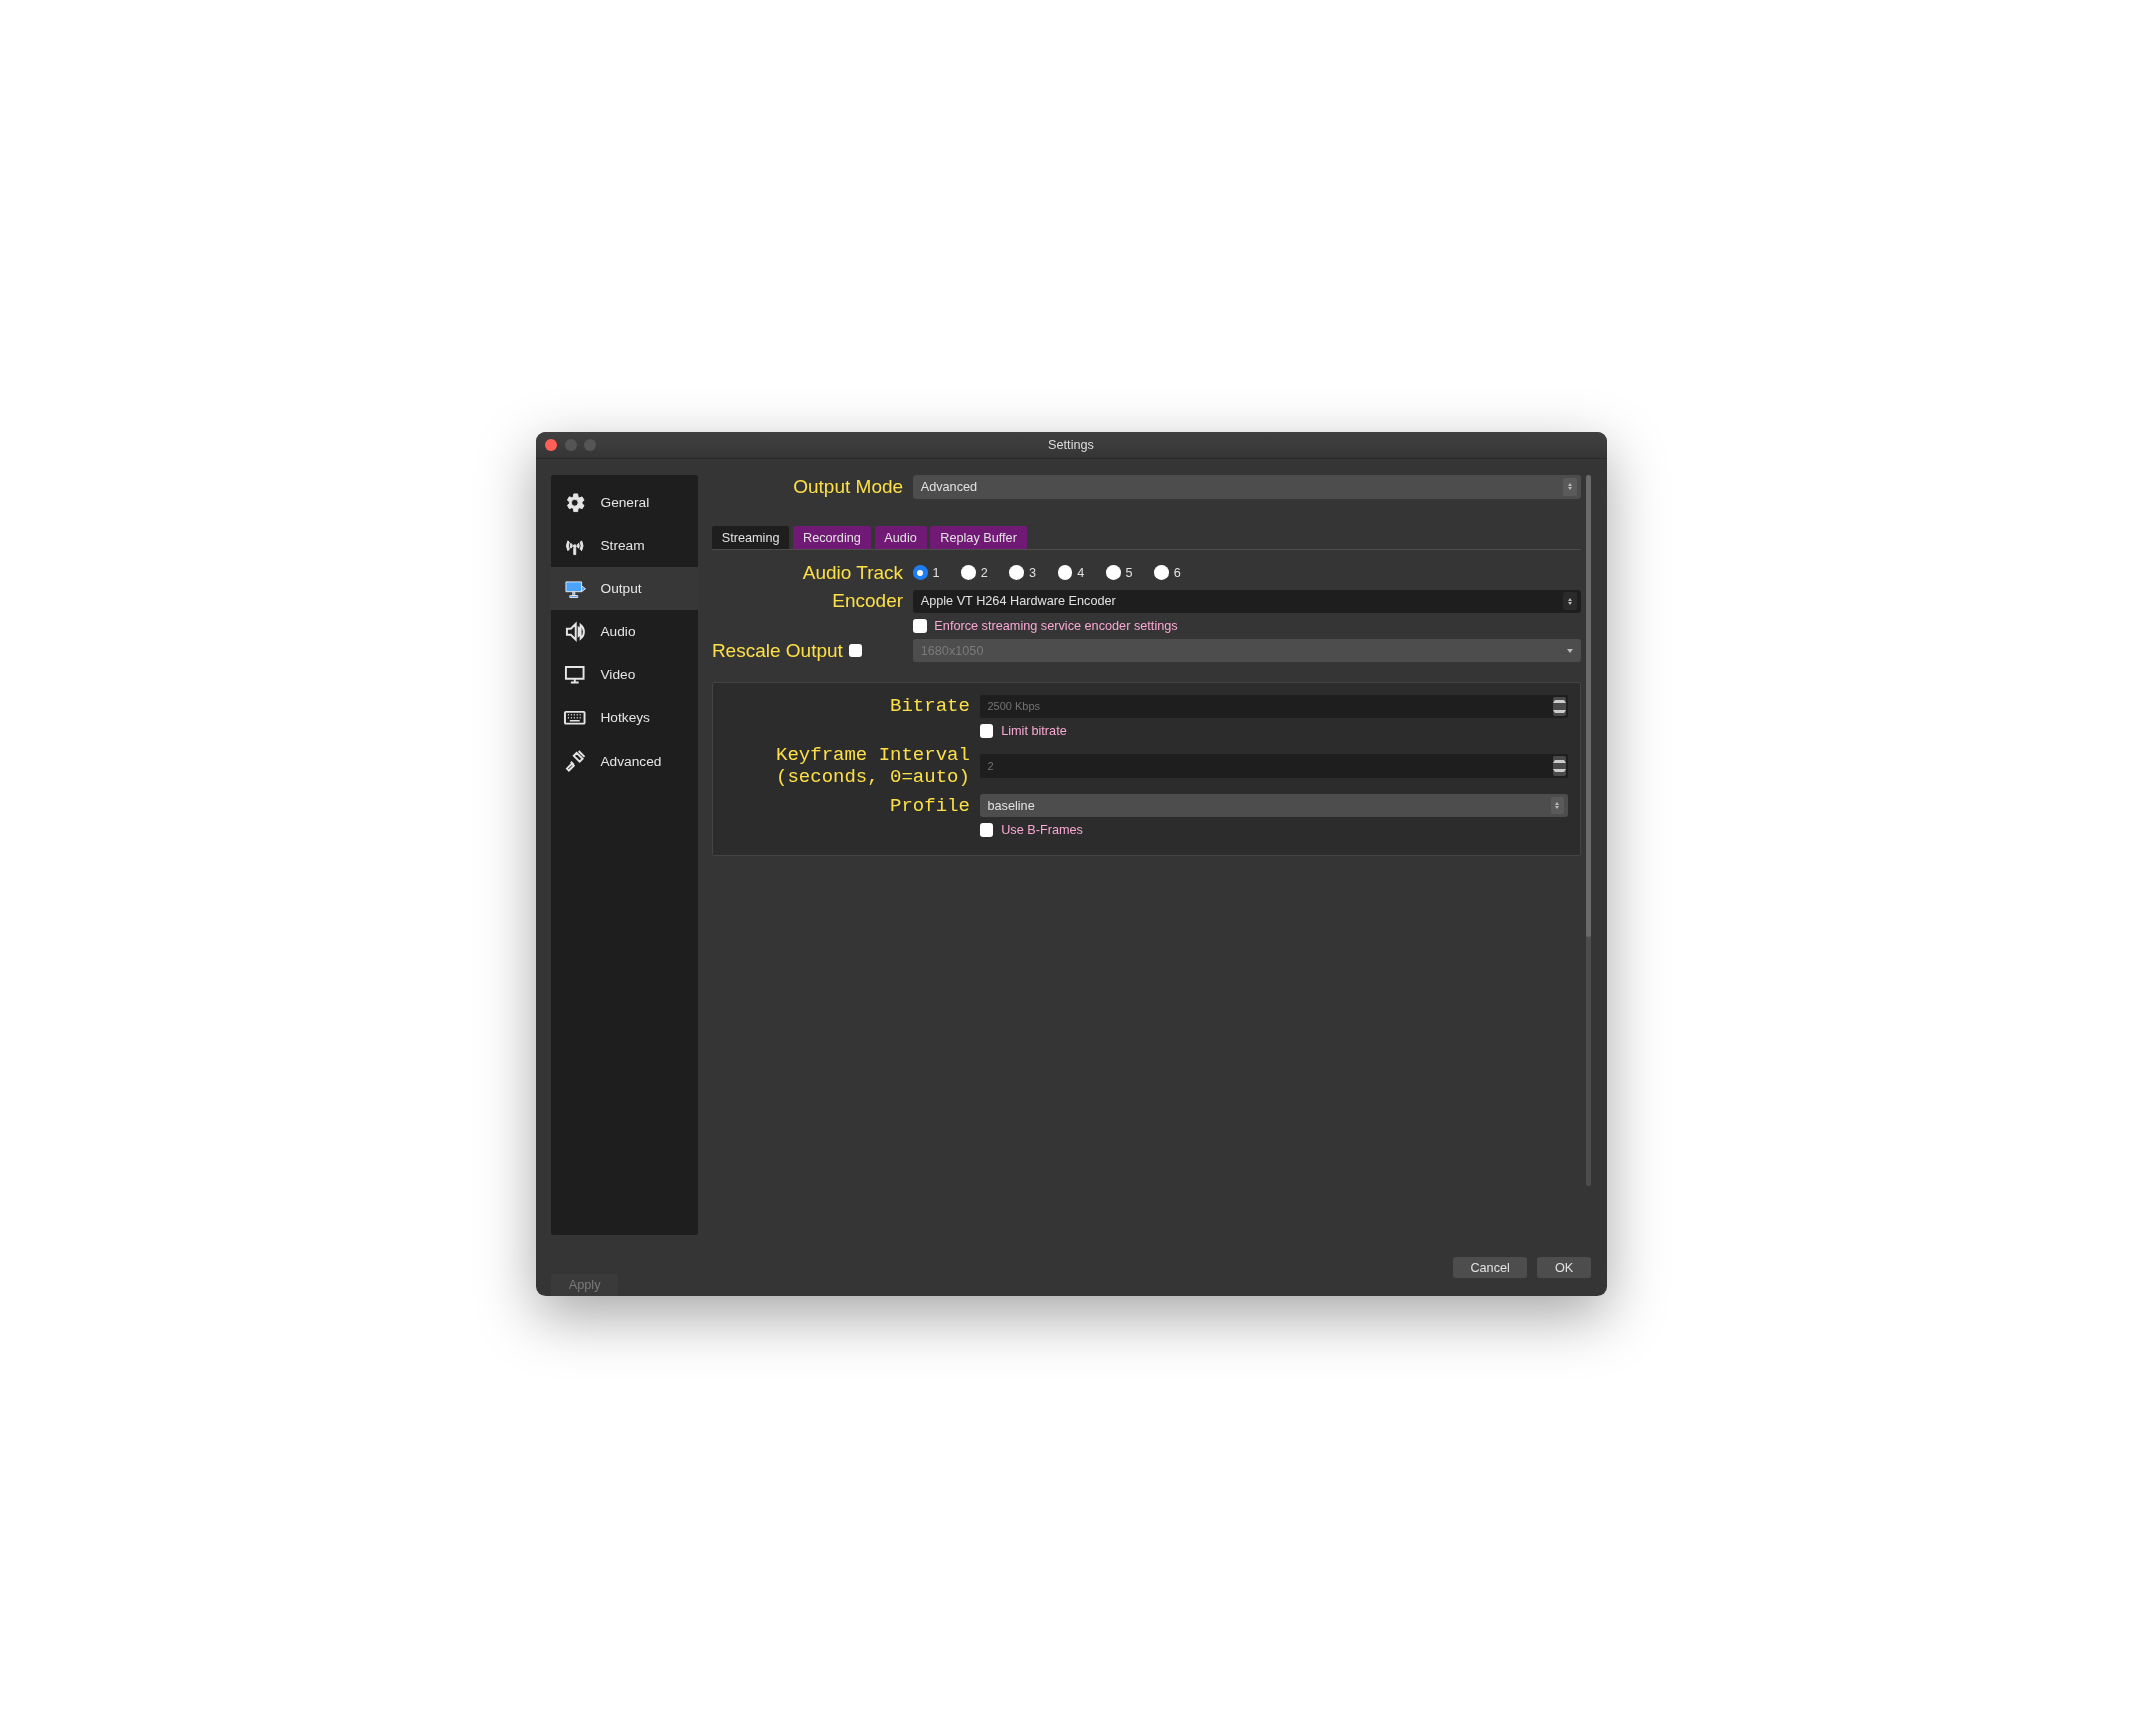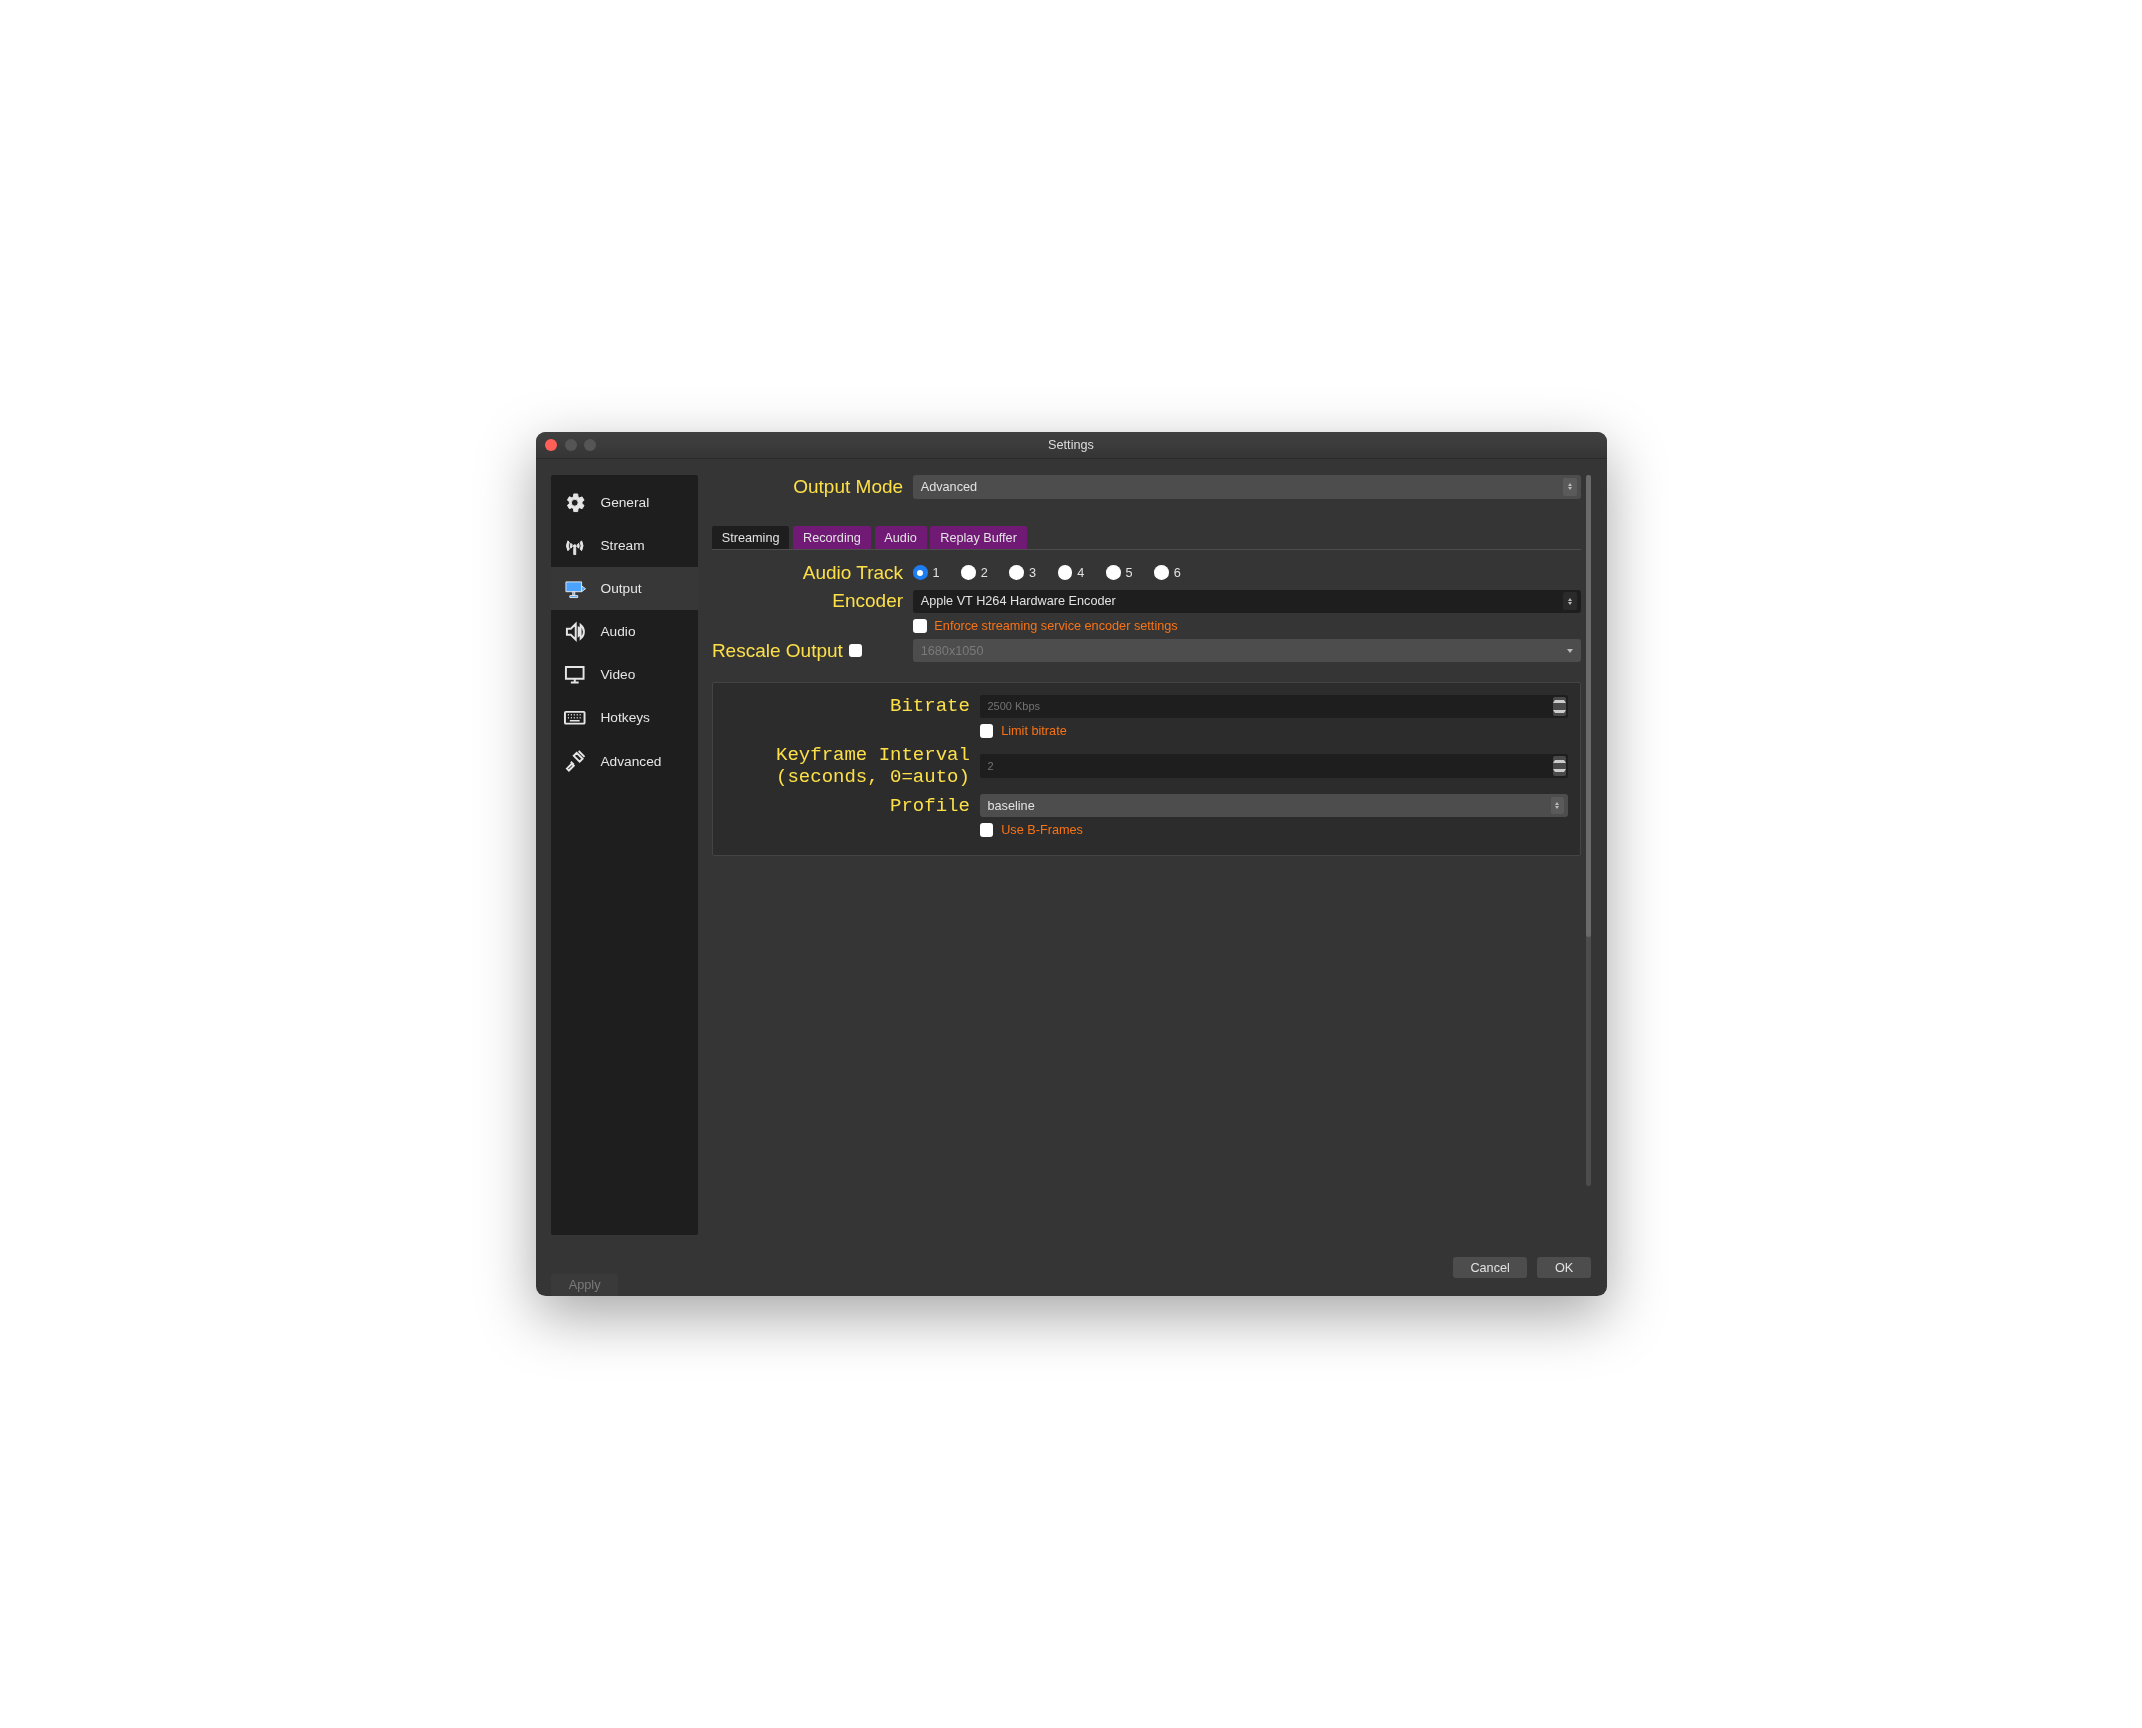--- a/index.html
+++ b/index.html
@@ -37,21 +37,21 @@
 .tab { background: #701a75; color: #e2e2e2; font-size: 12.7px; padding: 4.9px 9.8px; border-radius: 2px; cursor: pointer; }
 .tab.active { background: #1e1e1e; }
 .tabline { height:1px; background:#4d4d4d; margin-top:-1px; margin-bottom:11.8px; }
 .radios { display: flex; gap: 21.6px; align-items: center; }
 .radio { display: flex; align-items: center; gap: 4.9px; cursor: pointer; }
 .radio .dot { width: 14.7px; height: 14.7px; border-radius: 50%; background: #fff; display:flex; align-items:center; justify-content:center; }
 .radio.sel .dot { background: #1e7df0; }
 .radio.sel .dot::after { content:''; width:5.9px;height:5.9px;border-radius:50%;background:#fff; }
 .radio span.lbl { color: #e2e2e2; font-size: 12.7px; }
 .check { width: 13.7px; height: 13.7px; background: #fff; border-radius: 2.9px; cursor: pointer; flex-shrink:0; }
-.with-check { display: flex; align-items: center; gap: 7.8px; color:#f97316; font-size:12.7px; }
+.with-check { display: flex; align-items: center; gap: 7.8px; color:#f9a8d4; font-size:12.7px; }
 .placeholder { color: #7a7a7a; }
 .encoder-box { background: #2c2c2c; border: 1px solid #444; margin-top: 13.7px; padding: 11.8px; border-radius: 2px; }
 .spinner { background: #1e1e1e; color: #737373; height: 23.5px; border-radius: 2px; display:flex; align-items:center; padding:0 7.8px; font-size:11px; position:relative; }
 .spin-arrows { position:absolute; right:2px; top:2px; width:13.7px; height:19.6px; display:flex; flex-direction:column; background:#4a4a4a; border-radius:2px;}
 .spin-arrows div { flex:1; display:flex; align-items:center; justify-content:center; }
 .spin-arrows .au { width:0;height:0;border-left:2.9px solid transparent;border-right:2.9px solid transparent;border-bottom:3.9px solid #ccc; }
 .spin-arrows .ad { width:0;height:0;border-left:2.9px solid transparent;border-right:2.9px solid transparent;border-top:3.9px solid #ccc; }
 .footer { height: 45px; border-top: 1px solid #2a2a2a0; display:flex; align-items:center; padding: 0 15.7px 11.8px; }
 .btn { background:#4d4d4d; color:#e2e2e2; font-size:12.7px; padding: 3.9px 17.6px; border-radius:2.9px; cursor:pointer; }
 .btn.disabled { background:#3a3a3a; color:#7a7a7a; cursor:default;margin-top:34px; }

